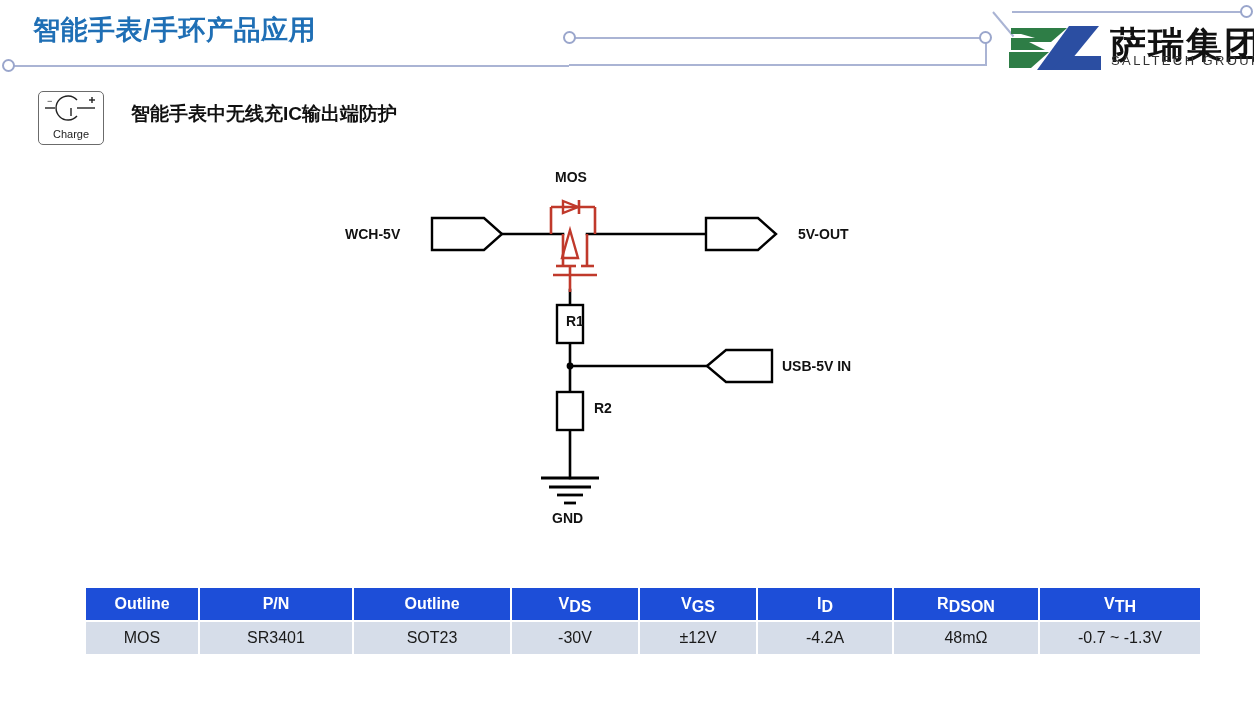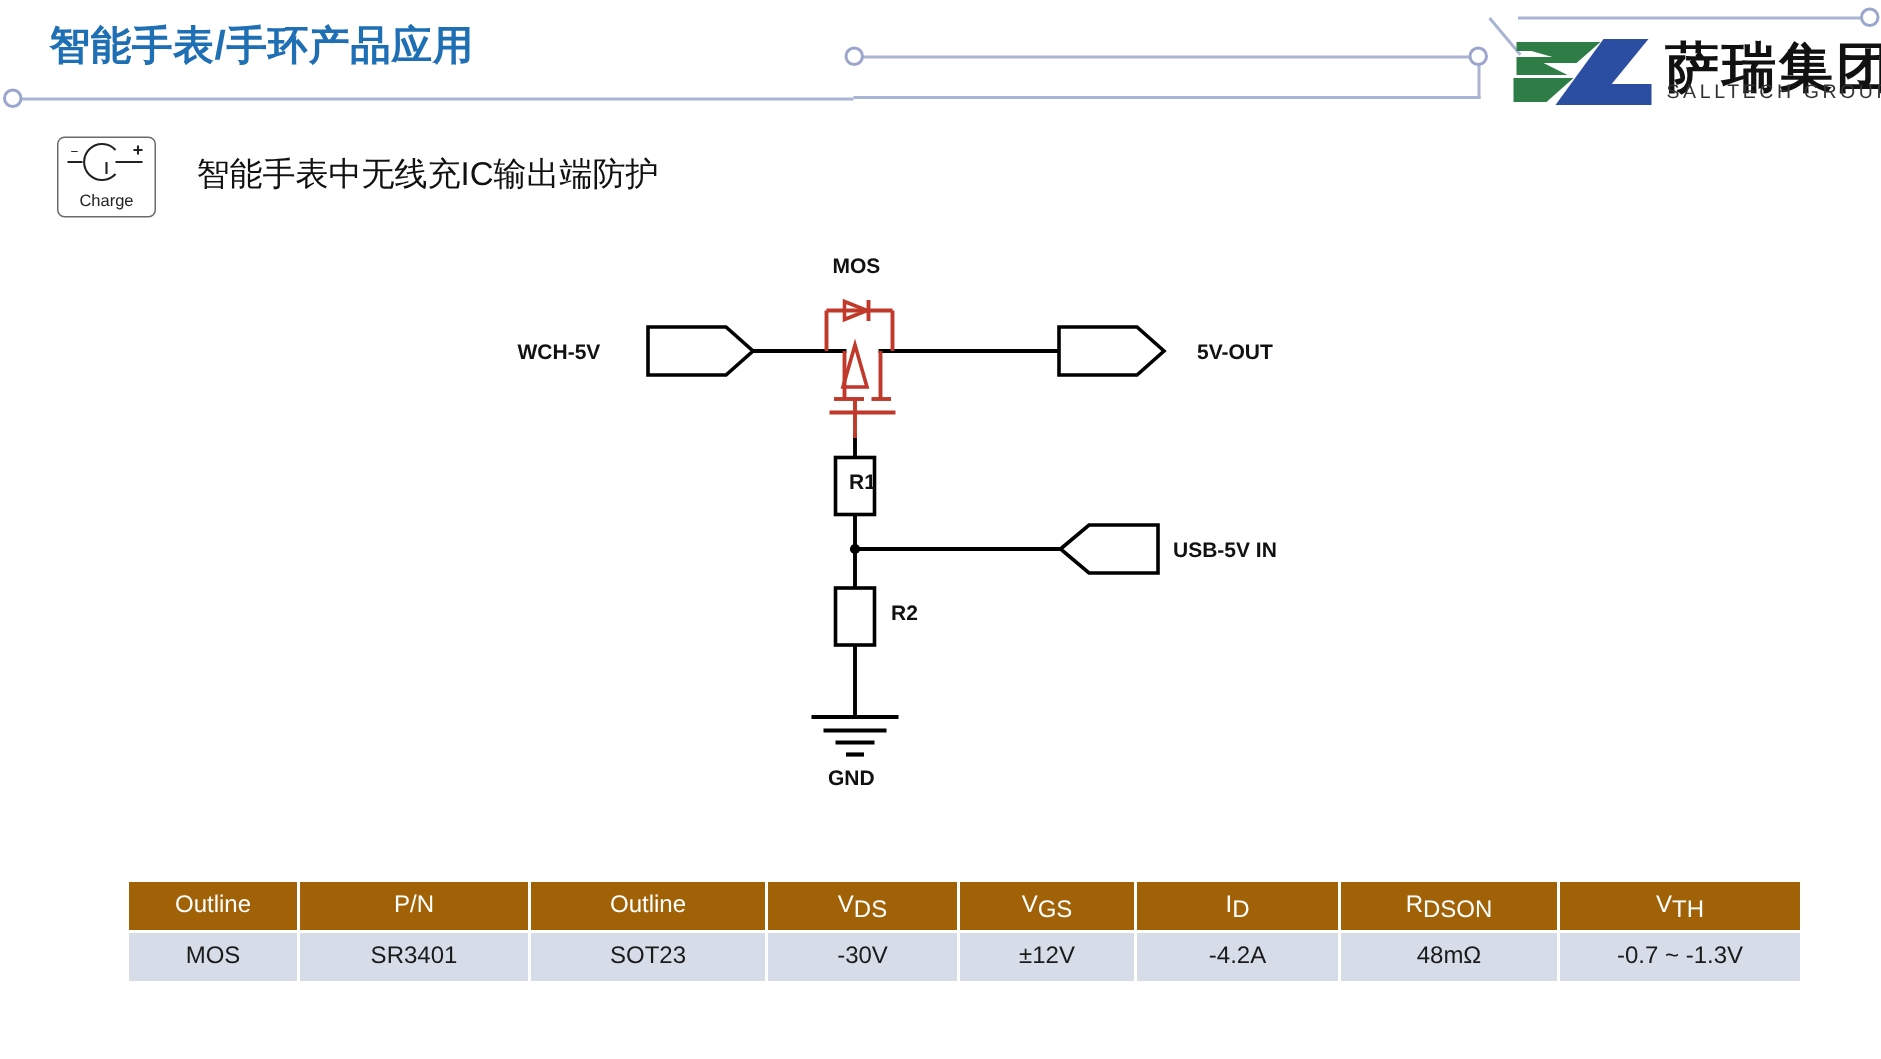--- a/index.html
+++ b/index.html
@@ -46,39 +46,39 @@
     position: absolute; left: 38px; top: 91px;
     width: 66px; height: 54px;
     border: 1px solid #6b6b6b; border-radius: 5px; background: #fff;
   }
   #charge-label {
     position: absolute; left: 0; right: 0; bottom: 4px;
     text-align: center; font-size: 11px; color: #222;
   }
   #subtitle {
     position: absolute; left: 131px; top: 101px;
-    font-size: 22px; font-weight: normal; color: #111; white-space: nowrap;
+    font-size: 19px; font-weight: bold; color: #111; white-space: nowrap;
   }
 
   
   #schematic { position: absolute; left: 0; top: 0; width: 1254px; height: 706px; }
   .sch-label {
     position: absolute; font-size: 14px; font-weight: bold;
     color: #111; white-space: nowrap;
   }
 
   
   #spec-table {
     position: absolute; left: 84px; top: 586px;
     width: 1104px; border-collapse: separate; border-spacing: 2px 2px;
     table-layout: fixed;
   }
   #spec-table th {
-    background: #a16207; color: #ffffff;
-    font-size: 16px; font-weight: normal; height: 32px;
+    background: #1d4ed8; color: #ffffff;
+    font-size: 16px; font-weight: bold; height: 32px;
     text-align: center; vertical-align: middle; border: 0;
   }
   #spec-table td {
     background: #d6dde9; color: #1a1a1a;
     font-size: 16px; height: 32px;
     text-align: center; vertical-align: middle; border: 0;
   }
   #spec-table sub { font-size: 16px; vertical-align: baseline; position: relative; top: 3px; }
 </style>
 </head>

